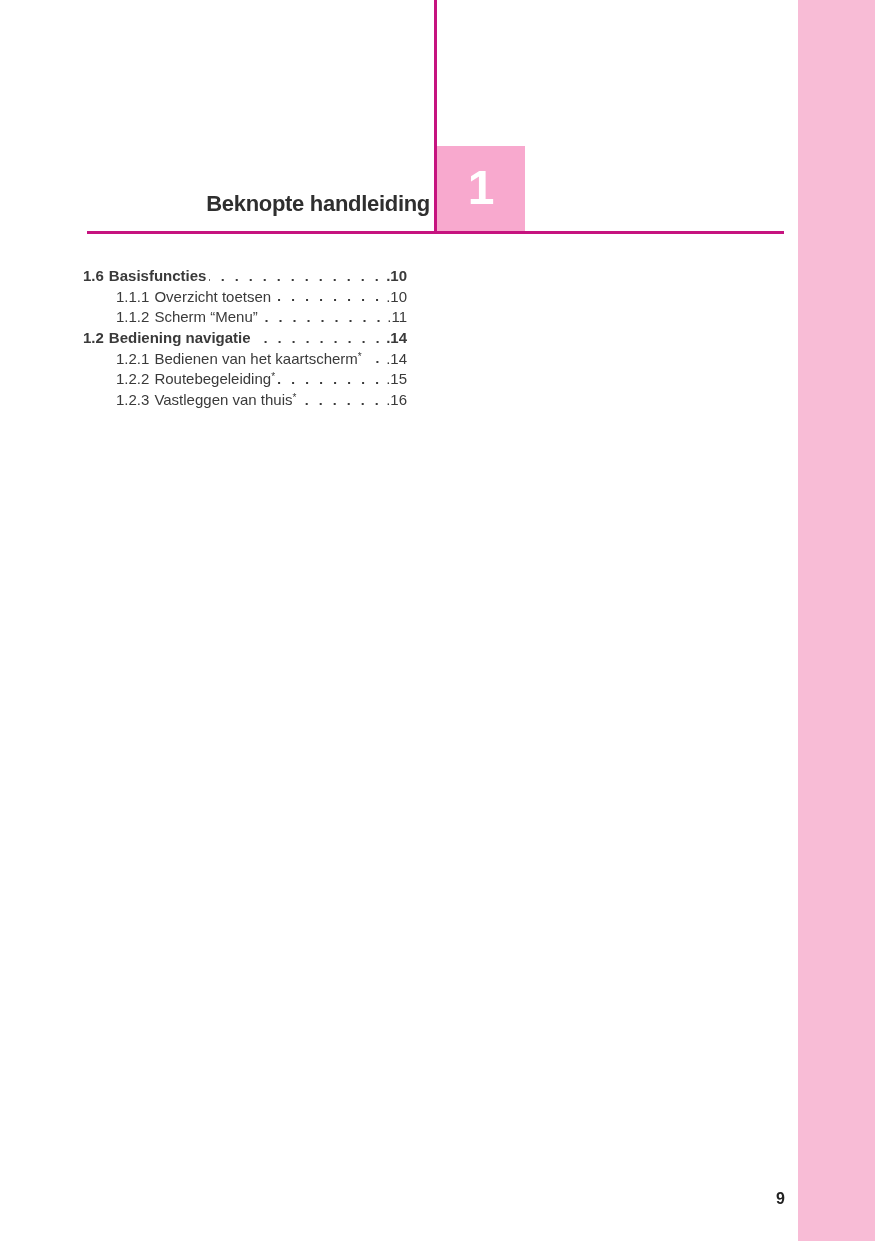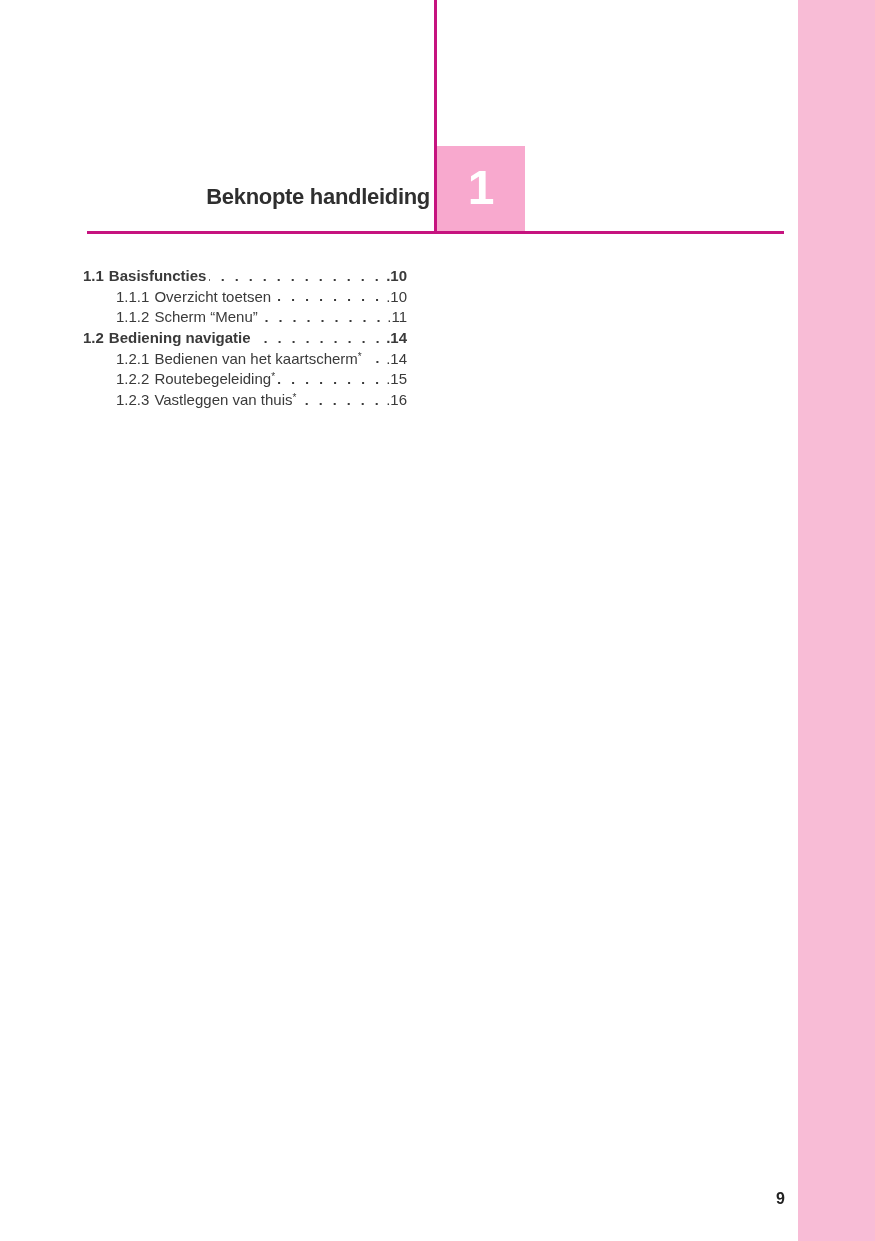--- a/index.html
+++ b/index.html
@@ -31,21 +31,21 @@
     position: absolute; left: 437px; top: 146px;
     width: 88px; height: 85px;
     background: var(--chapter-box-pink, #f8a9ce);
     display: flex; align-items: center; justify-content: center;
   }
   .chapter-box .chapter-num {
     color: #ffffff; font-size: 48px; font-weight: bold;
     line-height: 1; transform: translateY(-1px);
   }
   .chapter-title {
-    position: absolute; right: 445px; top: 184px; margin: 0;
+    position: absolute; right: 445px; top: 191px; margin: 0;
     font-size: 22px; font-weight: bold; color: #2f2f2f;
     white-space: nowrap; letter-spacing: -0.3px;
   }
 
   .toc {
     position: absolute; left: 83px; top: 266px; width: 324px;
     color: #3a3a3a; font-size: 15px;
   }
   .toc-row { display: flex; height: 20.7px; line-height: 20.7px; }
   .toc-row.l2 { padding-left: 33px; }
@@ -81,21 +81,21 @@
 
   <h1 class="chapter-title">Beknopte handleiding</h1>
 
   <div class="chapter-box">
     <span class="chapter-num">1</span>
   </div>
 
   <nav class="toc">
 
     <div class="toc-row l1 bold">
-      <span class="num">1.1</span>
+      <span class="num">1.6</span>
       <span class="ttl">Basisfuncties</span>
       <span class="leader"></span>
       <span class="pg">.10</span>
     </div>
 
     <div class="toc-row l2">
       <span class="num">1.1.1</span>
       <span class="ttl">Overzicht toetsen</span>
       <span class="leader"></span>
       <span class="pg">.10</span>

